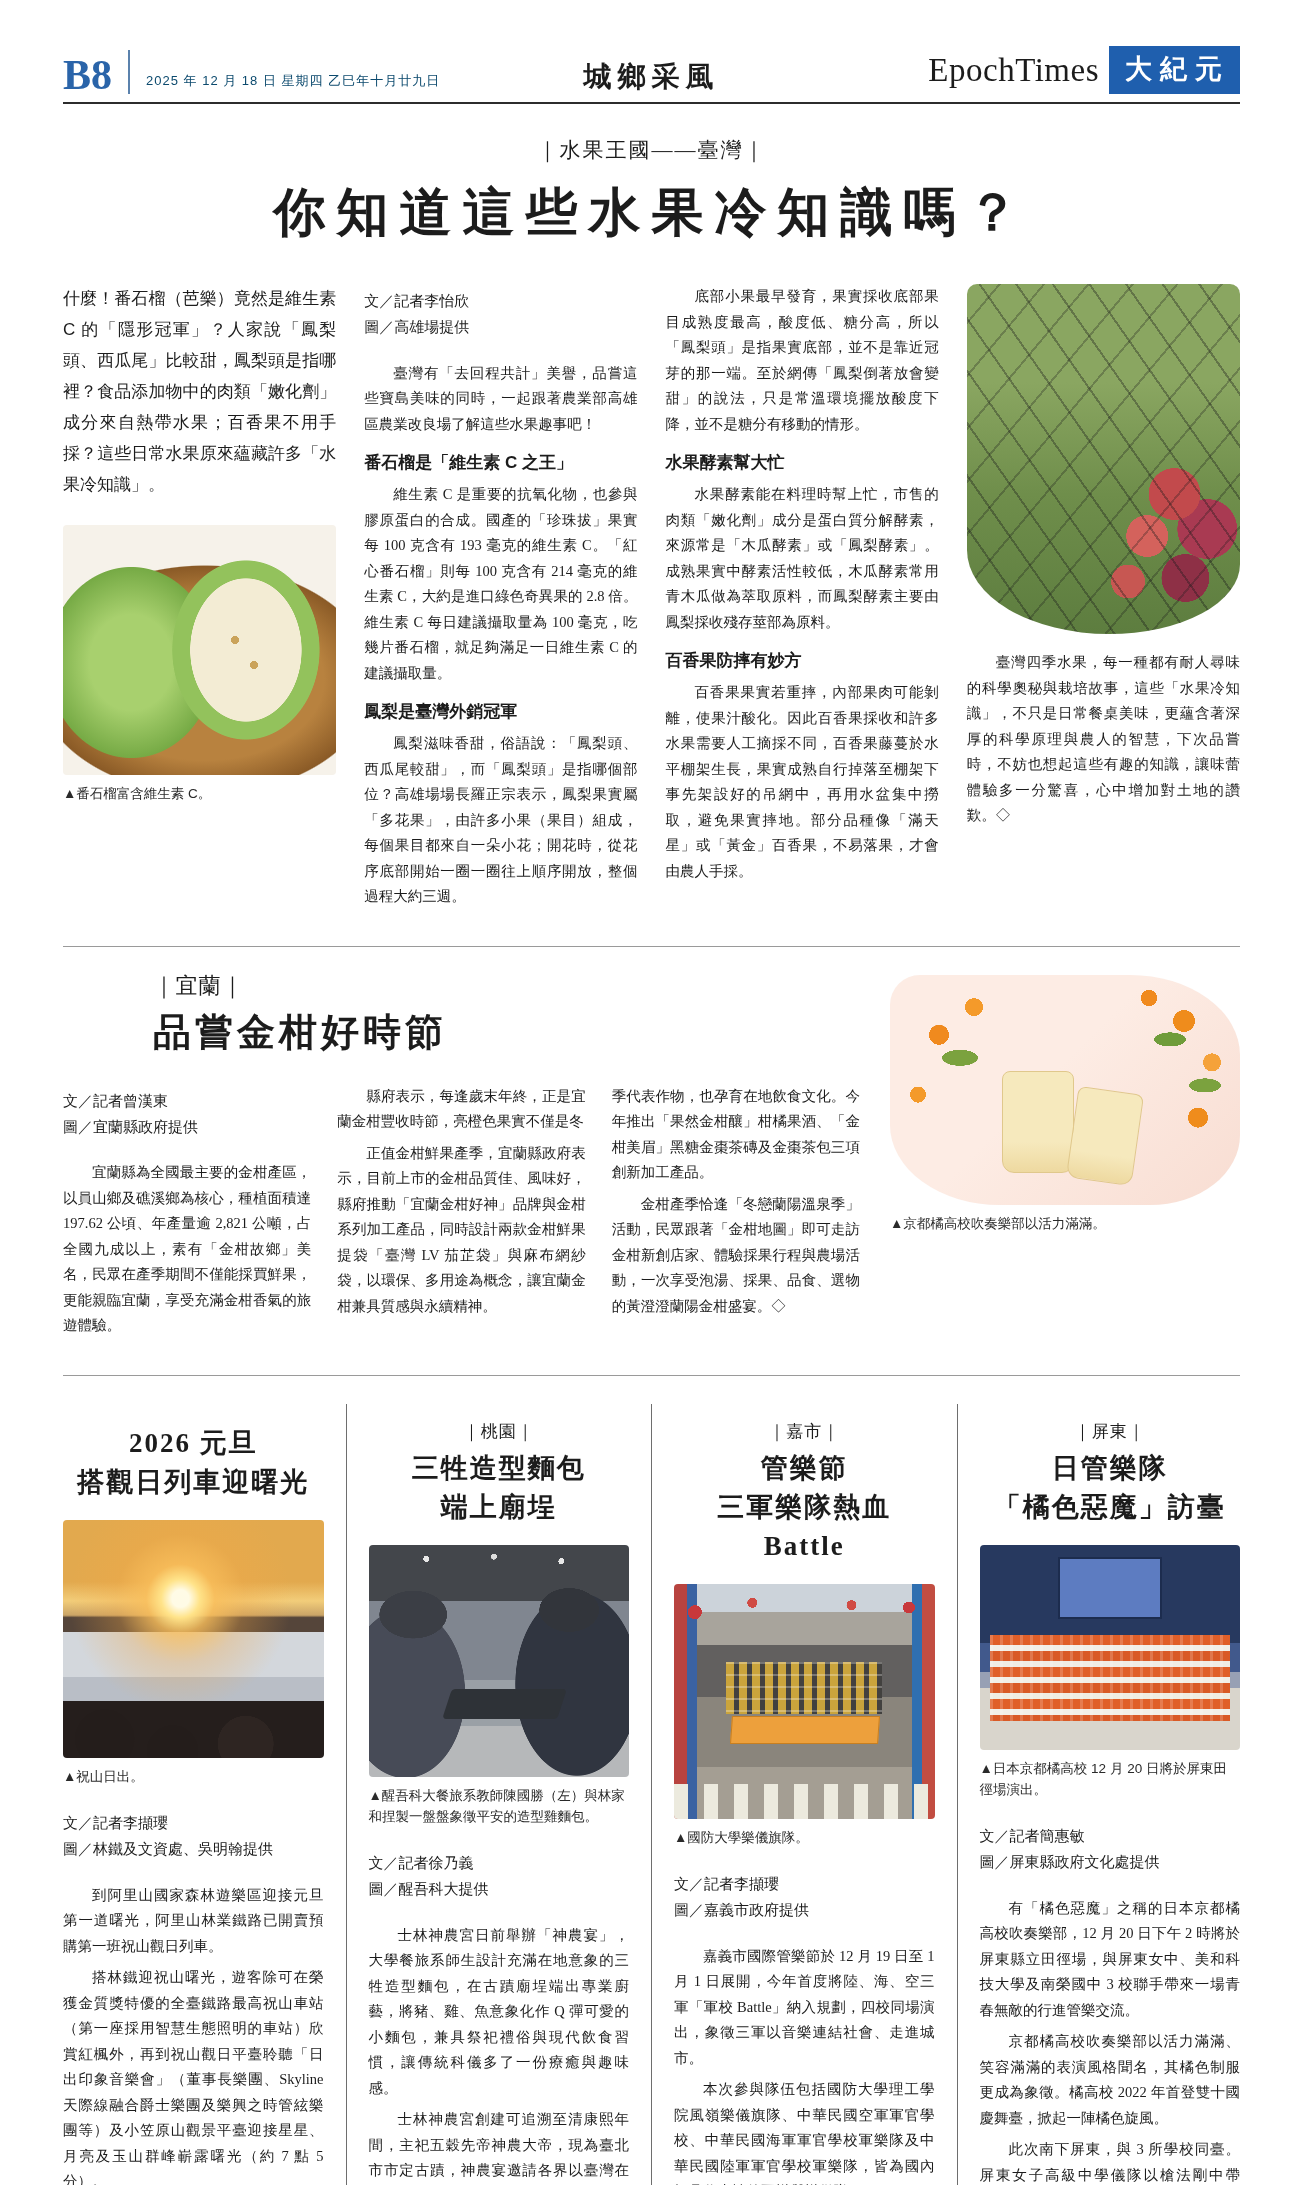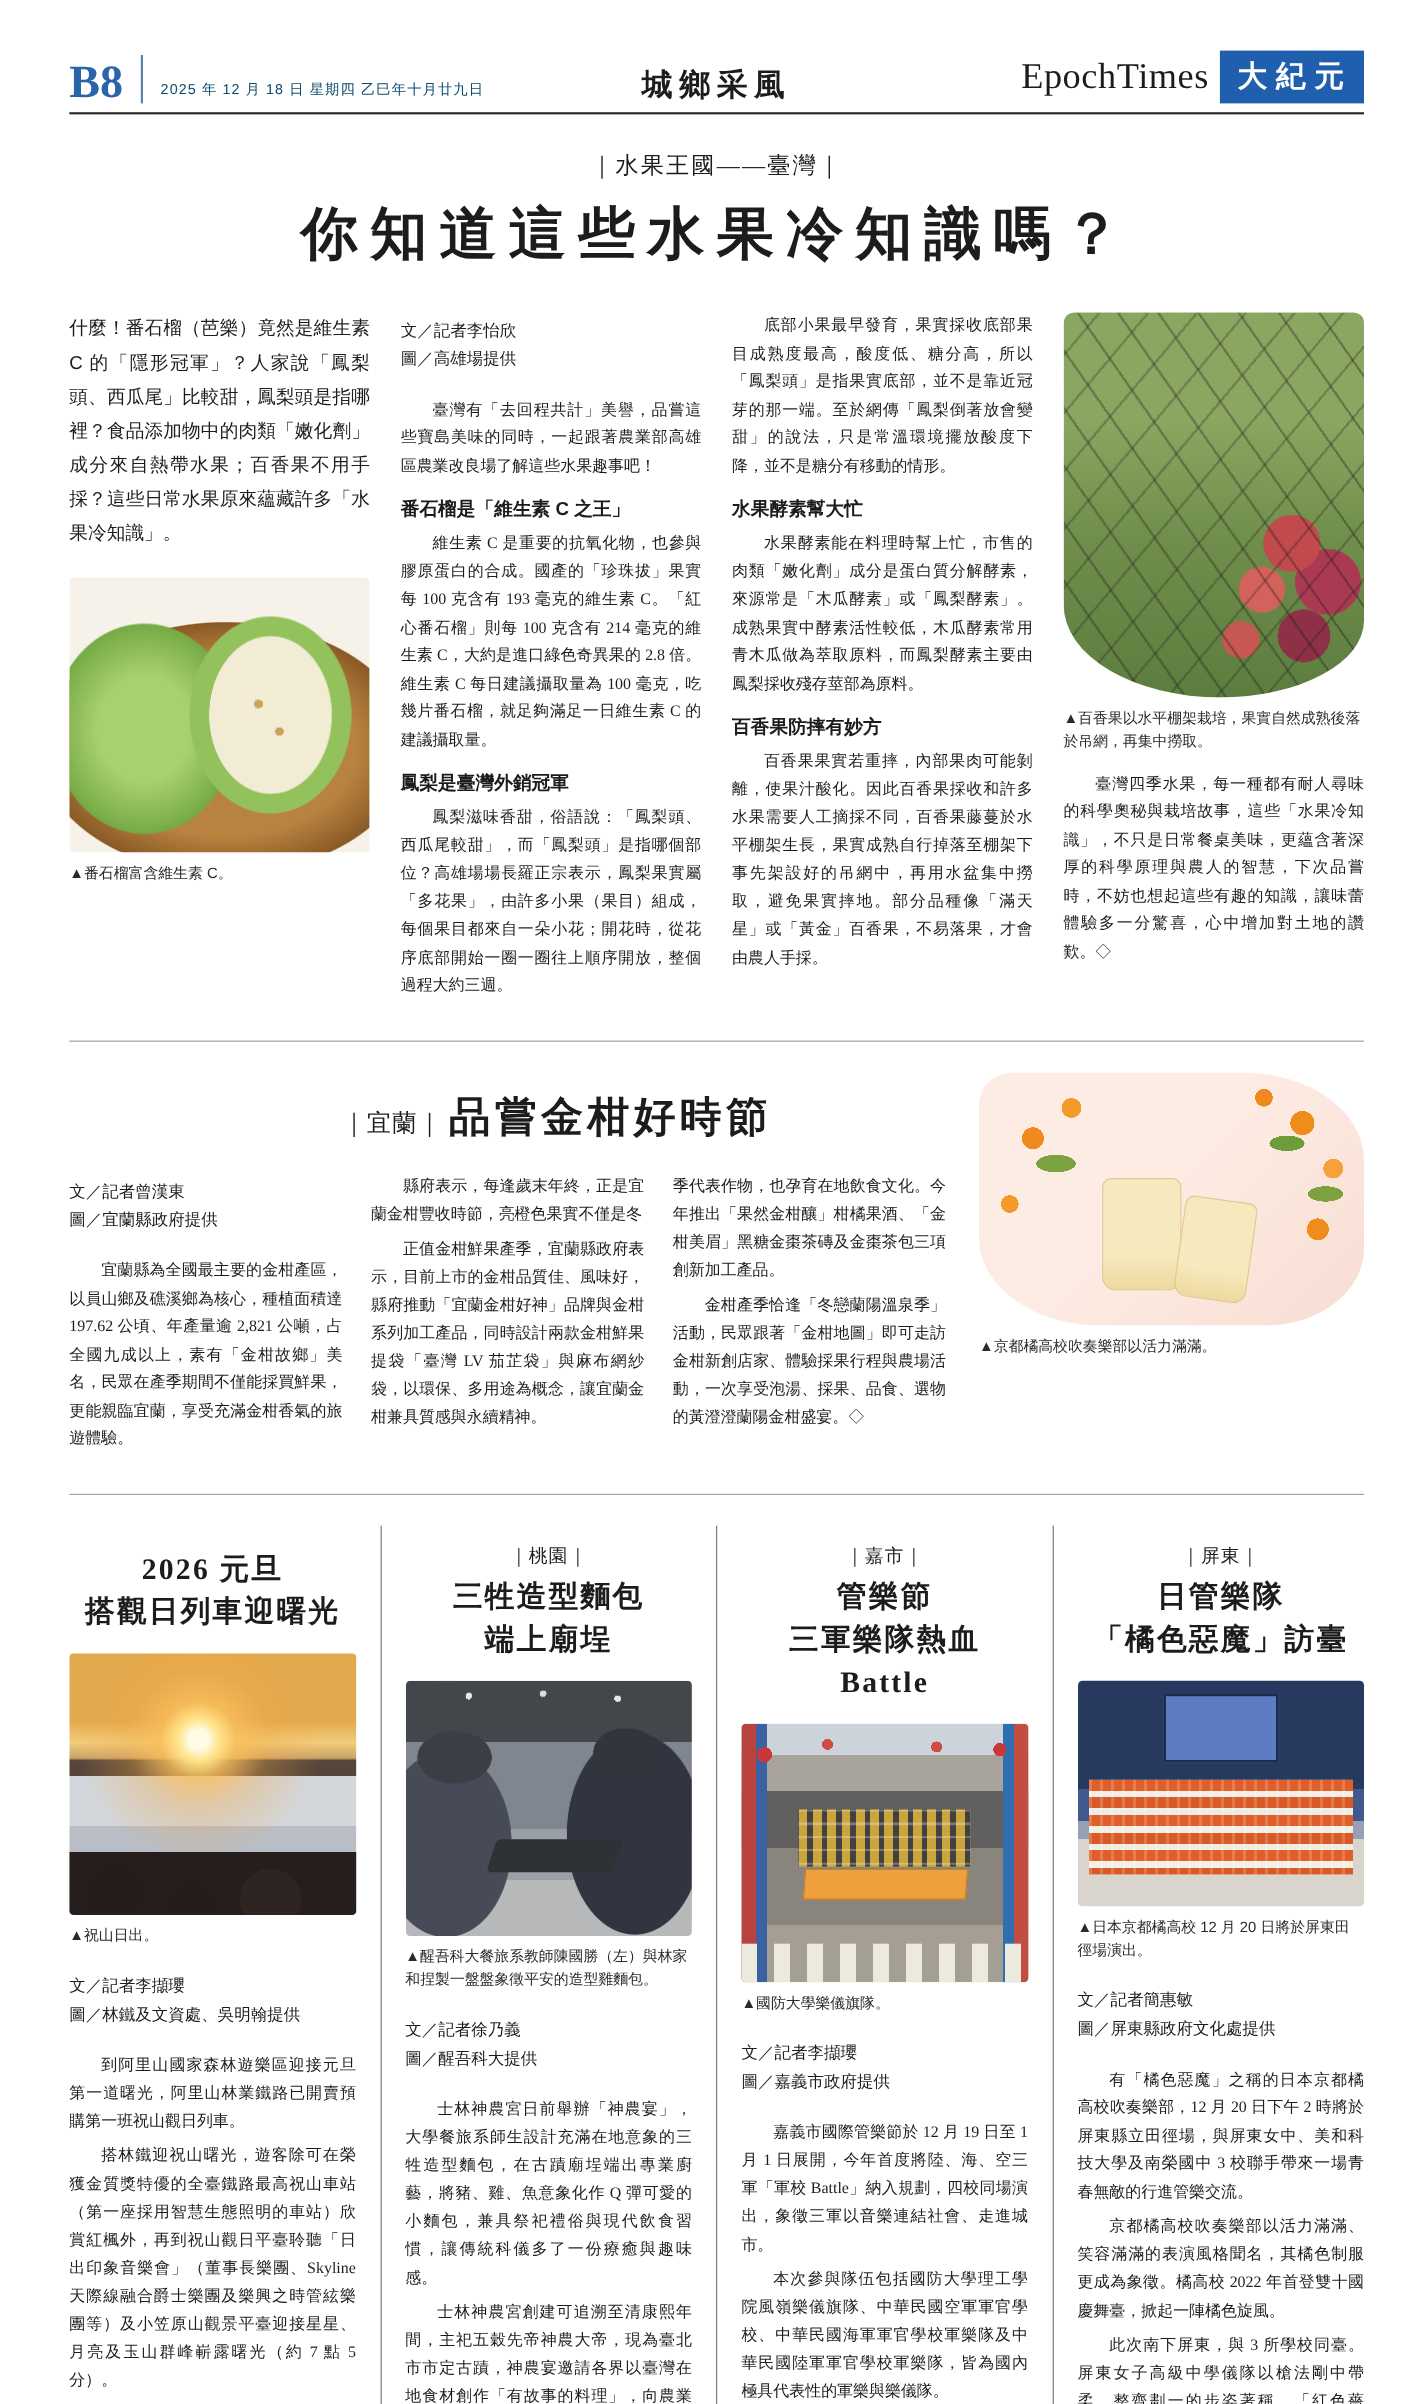--- a/index.html
+++ b/index.html
@@ -94,21 +94,21 @@
     radial-gradient(ellipse 16px 7px at 80% 28%, #6f9c3a 0 99%, transparent 100%),
     radial-gradient(ellipse 16px 7px at 90% 48%, #7ba23e 0 99%, transparent 100%),
     linear-gradient(135deg, #fdece4 0 45%, #f8ddd2 100%);}
   .kumquat-photo::before{content:"";position:absolute;left:32%;top:42%;width:70px;height:100px;background:linear-gradient(180deg,#f6e9bd 0 70%, #eed9a0 100%);border:1px solid #e0c88c;border-radius:8px 8px 12px 12px;}
   .kumquat-photo::after{content:"";position:absolute;left:52%;top:50%;width:64px;height:90px;background:linear-gradient(180deg,#f6e9bd 0 70%, #eed9a0 100%);border:1px solid #e0c88c;border-radius:8px 8px 12px 12px;transform:rotate(8deg);}
   
   .rule{border:none;border-top:1px solid #9a9a9a;margin:30px 0 24px;}
   
   .kq{display:flex;gap:30px;}
   .kq-left{flex:1;min-width:0;}
-  .kq-title-row{display:flex;align-items:baseline;justify-content:center;gap:6px;margin:19px 0 26px;padding-left:90px;}
+  .kq-title-row{display:flex;align-items:baseline;justify-content:center;gap:6px;margin:0 0 26px;padding-left:90px;flex-direction:column;}
   .kq-tag{font-size:22px;letter-spacing:1px;}
   .kq-title{font-size:38px;font-weight:bold;letter-spacing:4px;margin:0;}
   .kq-cols{display:flex;gap:26px;}
   .kq-col{flex:1;min-width:0;}
   .kq-right{width:350px;flex:none;padding-top:4px;}
   
   .grid4{display:flex;margin-top:4px;}
   .bcol{flex:1;min-width:0;padding:6px 22px 10px;border-left:1px solid #6e6e6e;}
   .bcol:first-child{border-left:none;padding-left:0;}
   .bcol:last-child{padding-right:0;}
@@ -158,21 +158,20 @@
       <div class="fcol">
         <p class="bodytext">底部小果最早發育，果實採收底部果目成熟度最高，酸度低、糖分高，所以「鳳梨頭」是指果實底部，並不是靠近冠芽的那一端。至於網傳「鳳梨倒著放會變甜」的說法，只是常溫環境擺放酸度下降，並不是糖分有移動的情形。</p>
         <h3 class="subhead">水果酵素幫大忙</h3>
         <p class="bodytext">水果酵素能在料理時幫上忙，市售的肉類「嫩化劑」成分是蛋白質分解酵素，來源常是「木瓜酵素」或「鳳梨酵素」。成熟果實中酵素活性較低，木瓜酵素常用青木瓜做為萃取原料，而鳳梨酵素主要由鳳梨採收殘存莖部為原料。</p>
         <h3 class="subhead">百香果防摔有妙方</h3>
         <p class="bodytext">百香果果實若重摔，內部果肉可能剝離，使果汁酸化。因此百香果採收和許多水果需要人工摘採不同，百香果藤蔓於水平棚架生長，果實成熟自行掉落至棚架下事先架設好的吊網中，再用水盆集中撈取，避免果實摔地。部分品種像「滿天星」或「黃金」百香果，不易落果，才會由農人手採。</p>
       </div>
       <div class="fcol">
         <figure>
           <div class="ph passion-photo"></div>
-          <figcaption class="caption">▲百香果以水平棚架栽培，果實自然成熟後落於吊網，再集中撈取。</figcaption>
         </figure>
         <p class="bodytext" style="margin-top:16px;">臺灣四季水果，每一種都有耐人尋味的科學奧秘與栽培故事，這些「水果冷知識」，不只是日常餐桌美味，更蘊含著深厚的科學原理與農人的智慧，下次品嘗時，不妨也想起這些有趣的知識，讓味蕾體驗多一分驚喜，心中增加對土地的讚歎。◇</p>
       </div>
     </div>
   </section>
 
   <hr class="rule">
 
   <section class="kq">
     <div class="kq-left">

